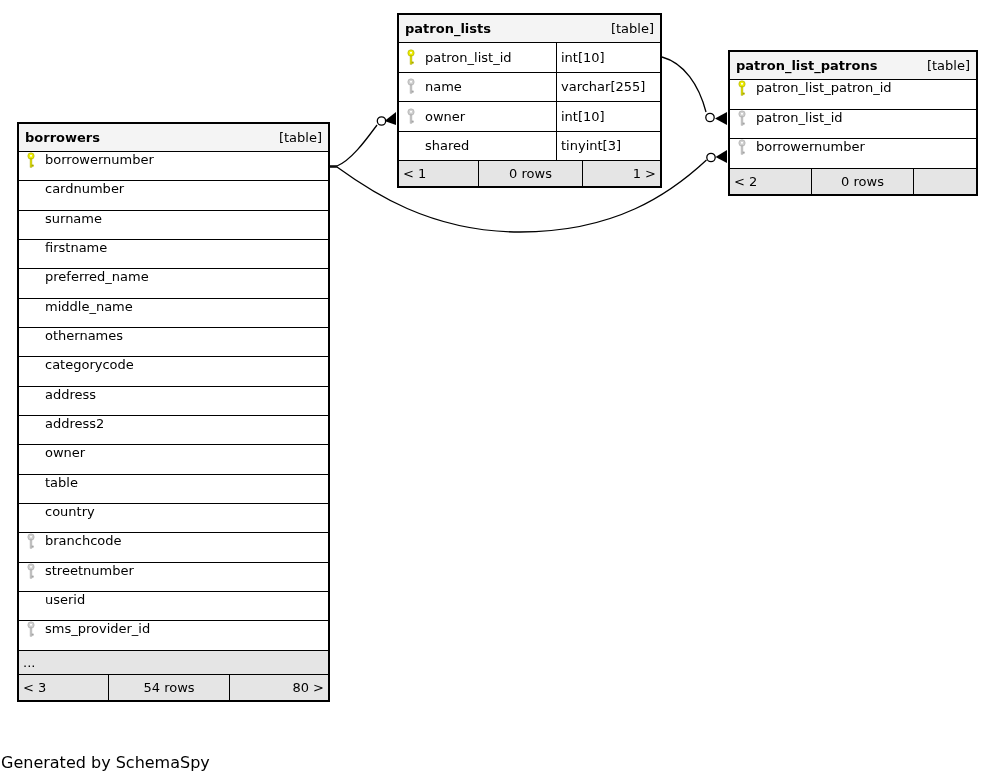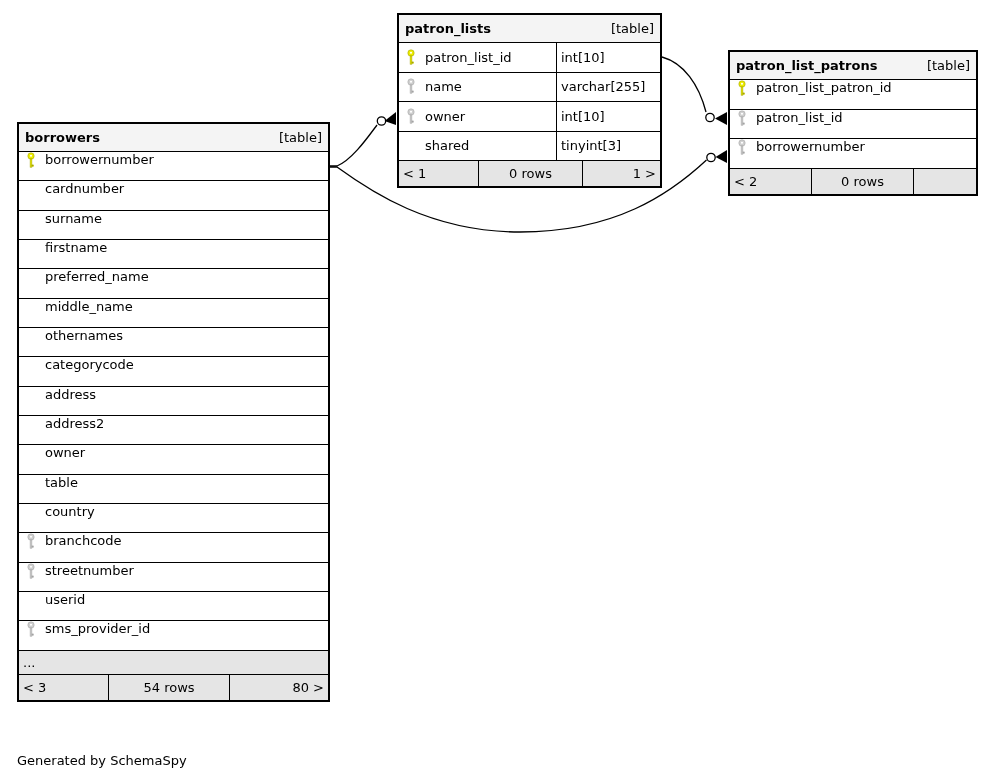--- a/index.html
+++ b/index.html
@@ -39,21 +39,21 @@
   .fcell.left{padding-left:4px;}
   .fcell.mid{justify-content:center;}
   .fcell.right{justify-content:flex-end;padding-right:4px;}
   .t-borrowers .f1{width:89px;}  .t-borrowers .f2{width:121px;}  .t-borrowers .f3{flex:1;padding-left:32px;}
   .t-patron_lists .f1{width:79px;} .t-patron_lists .f2{width:104px;} .t-patron_lists .f3{flex:1;}
   .t-patron_list_patrons .f1{width:81px;} .t-patron_list_patrons .f2{width:102px;} .t-patron_list_patrons .f3{flex:1;}
   
   .t-borrowers{left:17px;top:122px;width:313px;}
   .t-patron_lists{left:397px;top:13px;width:265px;}
   .t-patron_list_patrons{left:728px;top:50px;width:250px;}
-  .credit{position:absolute;left:17px;top:753px;font-size:13px;}
+  .credit{position:absolute;left:1px;top:753px;font-size:16px;}
 </style>
 </head>
 <body>
 
 <svg width="0" height="0" style="position:absolute" aria-hidden="true">
   <symbol id="ksym" viewBox="0 0 10 17">
     <circle cx="5" cy="4" r="3.2"></circle>
     <rect x="4.1" y="6.9" width="1.8" height="8.3"></rect>
     <rect x="5.9" y="12.9" width="1.7" height="1.5"></rect>
     <circle cx="5" cy="3.8" r="1.05" fill="#ffffff" stroke="none"></circle>

